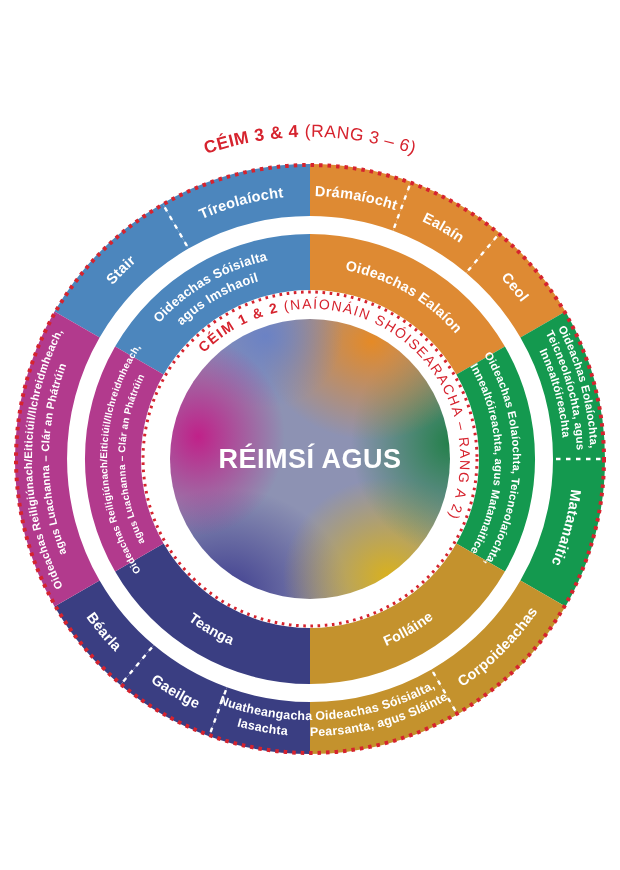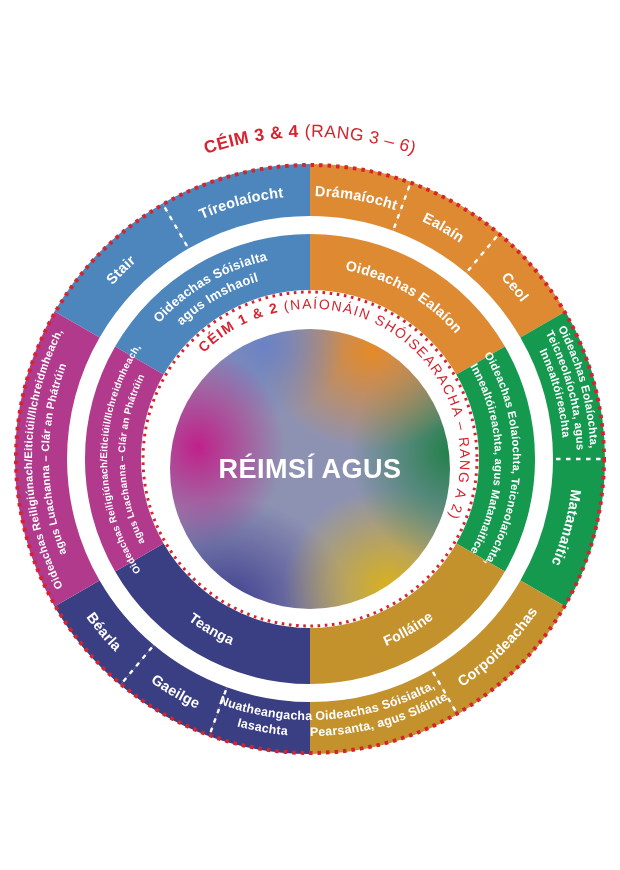--- a/index.html
+++ b/index.html
@@ -6,21 +6,21 @@
   .stage{
     position:relative;width:620px;height:870px;background:#ffffff;overflow:hidden;
     font-family:"Liberation Sans",sans-serif;
   }
   .stage svg{position:absolute;left:0;top:0;}
   .ring-label{fill:#ffffff;font-weight:bold;letter-spacing:.25px;}
   .arc-red{fill:#D6232E;}
   .t34{font-size:17.5px;letter-spacing:.4px;}
   .t12{font-size:14px;letter-spacing:1.5px;font-weight:normal;}
   .center-circle{
-    position:absolute;left:170px;top:329px;width:280px;height:280px;border-radius:50%;
+    position:absolute;left:170px;top:319px;width:280px;height:280px;border-radius:50%;
     display:flex;align-items:center;justify-content:center;text-align:right;
     background:
       radial-gradient(140px 160px at 10% 42%, #c02189 0%, rgba(192,33,137,0) 62%),
       radial-gradient(130px 120px at 34% 6%, #6b82c4 0%, rgba(107,130,196,0) 60%),
       radial-gradient(170px 150px at 72% 8%, #e58a26 0%, rgba(229,138,38,0) 66%),
       radial-gradient(150px 170px at 100% 44%, #23804a 0%, rgba(35,128,74,0) 66%),
       radial-gradient(160px 150px at 78% 92%, #d9b11e 0%, rgba(217,177,30,0) 66%),
       radial-gradient(175px 150px at 20% 98%, #3e3d8f 0%, rgba(62,61,143,0) 70%),
       #8d92b3;
   }

